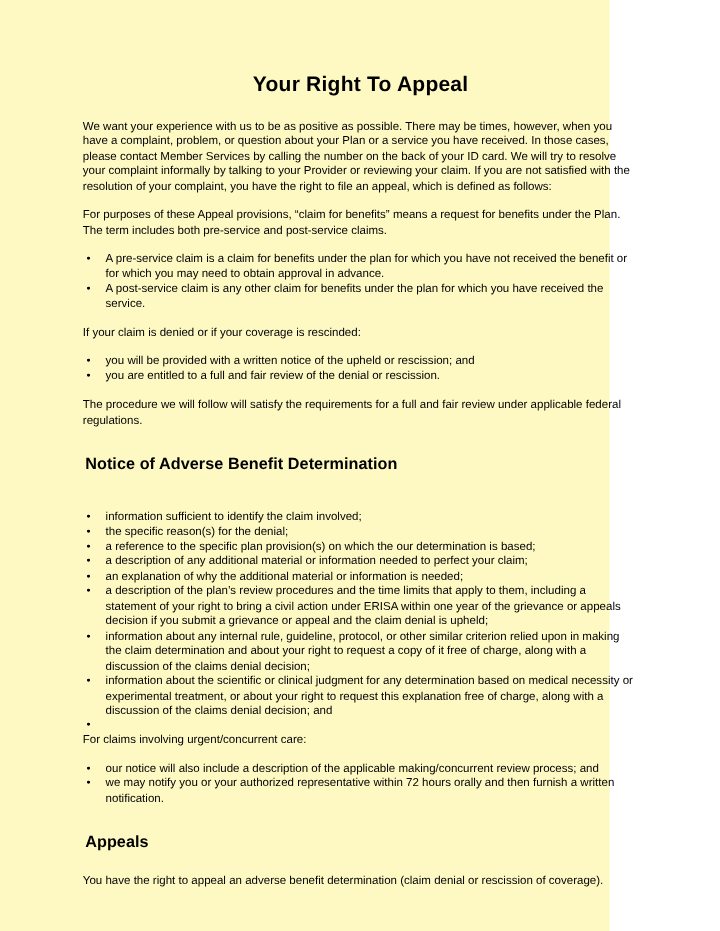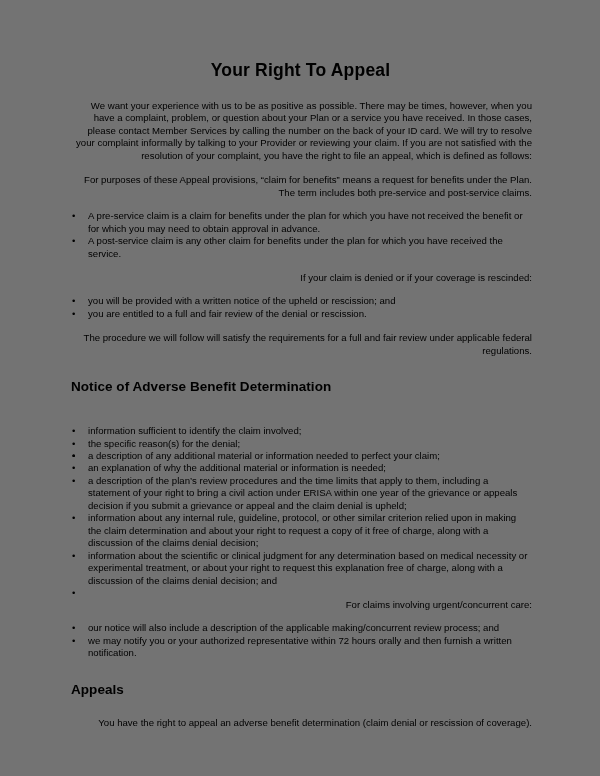--- a/index.html
+++ b/index.html
@@ -12,23 +12,23 @@
     height: 776px;
     font-family: "Liberation Sans", sans-serif;
     color: #000000;
     position: relative;
     overflow: hidden;
   }
   .page {
     position: absolute;
     left: 0;
     top: 0;
-    width: 600px;
+    width: 508px;
     height: 776px;
-    background: #737373;
+    background: #fef9c3;
   }
   .content {
     position: absolute;
     left: 69px;
     top: 60px;
     width: 463px;
   }
   .doc-title {
     font-size: 17.5px;
     font-weight: bold;
@@ -43,21 +43,21 @@
     margin: 2px;
     padding: 0;
     line-height: 1.25;
     letter-spacing: 0.05px;
   }
   p.para {
     font-size: 9.6px;
     line-height: 12.45px;
     margin: 0;
     padding: 0;
-    text-align: right;
+    text-align: left;
     letter-spacing: 0.005px;
   }
   ul.bullets {
     list-style: none;
     margin: 0;
     padding: 0;
   }
   ul.bullets > li {
     position: relative;
     font-size: 9.6px;
@@ -148,20 +148,21 @@
       <li>
         <span class="dot">•</span>
         <span>information sufficient to identify the claim involved;</span>
       </li>
       <li>
         <span class="dot">•</span>
         <span>the specific reason(s) for the denial;</span>
       </li>
       <li>
         <span class="dot">•</span>
+        <span>a reference to the specific plan provision(s) on which the our determination is based;</span>
       </li>
       <li>
         <span class="dot">•</span>
         <span>a description of any additional material or information needed to perfect your claim;</span>
       </li>
       <li>
         <span class="dot">•</span>
         <span>an explanation of why the additional material or information is needed;</span>
       </li>
       <li>

